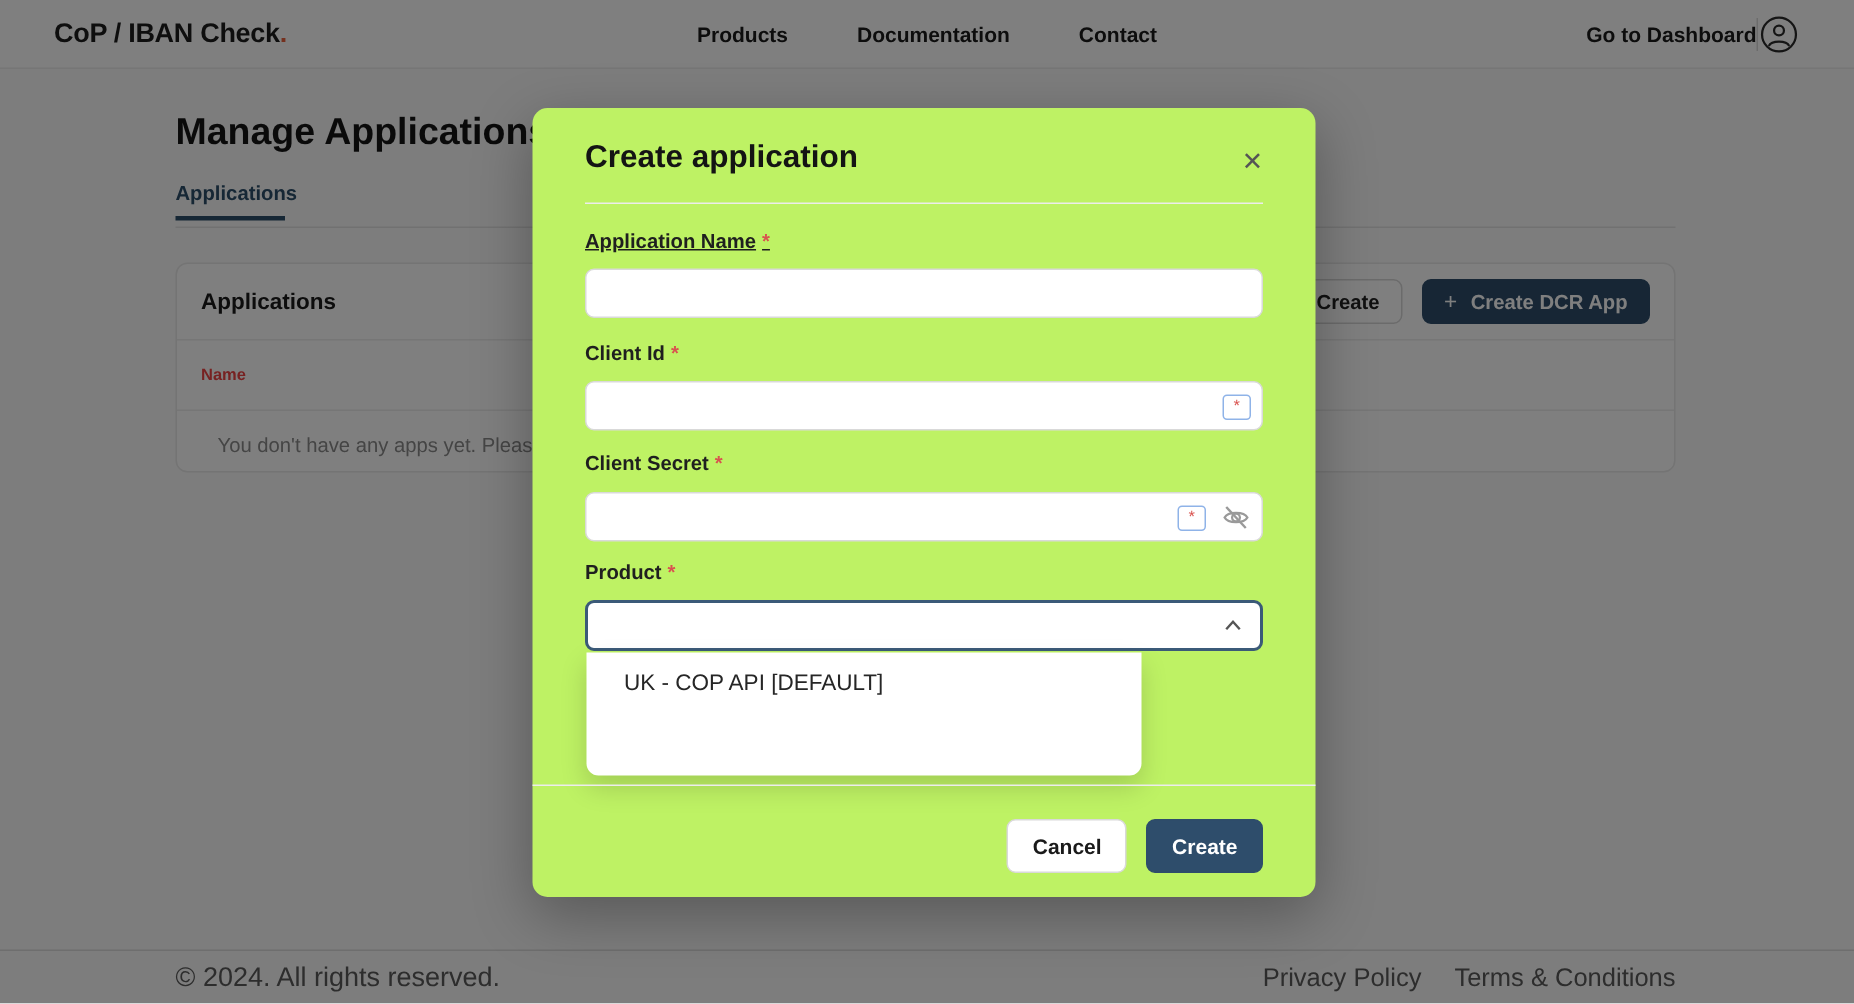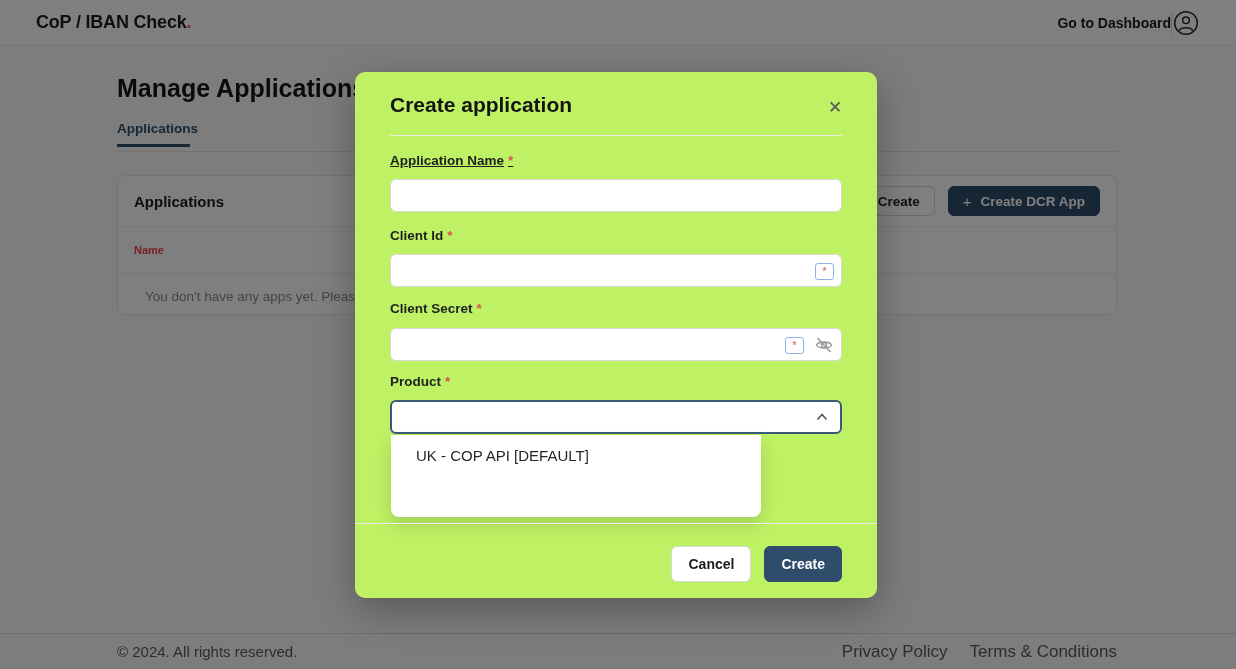--- a/index.html
+++ b/index.html
@@ -38,21 +38,21 @@
   .btn-outline{background:#fff;border:1px solid #d6d6d6;color:#222;}
   .btn-primary{background:#2e4d6b;border:1px solid #2e4d6b;color:#fff;}
   .name-row{height:46px;display:flex;align-items:center;padding:0 16px;
             border-bottom:1px solid #ececec;font-size:11px;font-weight:700;color:#ef4444;}
   .empty-row{padding:15px 27px;font-size:13.5px;color:#8a8a8a;}
 
   
   .footer{position:absolute;left:0;right:0;top:633px;height:36px;background:#fafafa;
           border-top:1px solid #dcdcdc;display:flex;align-items:center;
           padding:0 119px 0 117px;box-sizing:border-box;}
-  .copyright{font-size:15px;color:#5a5a5a;}
+  .copyright{font-size:18px;color:#5a5a5a;}
   .footer-links{margin-left:auto;display:flex;gap:22px;}
   .footer-link{font-size:17px;color:#5a5a5a;cursor:pointer;}
 
   
   .overlay{position:absolute;inset:0;background:rgba(0,0,0,0.5);z-index:5;}
   .modal{position:absolute;left:355px;top:72px;width:522px;height:526px;background:#bef264;
          border-radius:10px;box-shadow:0 12px 40px rgba(0,0,0,0.3);z-index:10;}
   .modal-title{position:absolute;left:35px;top:21px;font-size:21px;font-weight:800;color:#141414;}
   .modal-close{position:absolute;right:30px;top:23px;font-size:17px;color:#555;cursor:pointer;
                width:24px;height:24px;display:flex;align-items:center;justify-content:center;}
@@ -86,20 +86,25 @@
 
   svg{display:block;}
 </style>
 </head>
 <body>
 
 <div class="stage">
 
   <div class="header">
     <div class="logo"><span>CoP / IBAN Check</span><span class="dot">.</span></div>
+    <div class="nav">
+      <div class="nav-item">Products</div>
+      <div class="nav-item">Documentation</div>
+      <div class="nav-item">Contact</div>
+    </div>
     <div class="header-right">
       <div class="dash-link">Go to Dashboard</div>
       <div class="vdiv"></div>
       <div class="account-btn">
         <span>
           <svg width="26" height="26" viewBox="0 0 26 26" fill="none">
             <circle cx="13" cy="13" r="11.3" stroke="#2b2b2b" stroke-width="1.5"></circle>
             <circle cx="13" cy="10.3" r="3.3" stroke="#2b2b2b" stroke-width="1.5"></circle>
             <path d="M6.2 20.6 C8 16.8 18 16.8 19.8 20.6" stroke="#2b2b2b" stroke-width="1.5" fill="none"></path>
           </svg>

